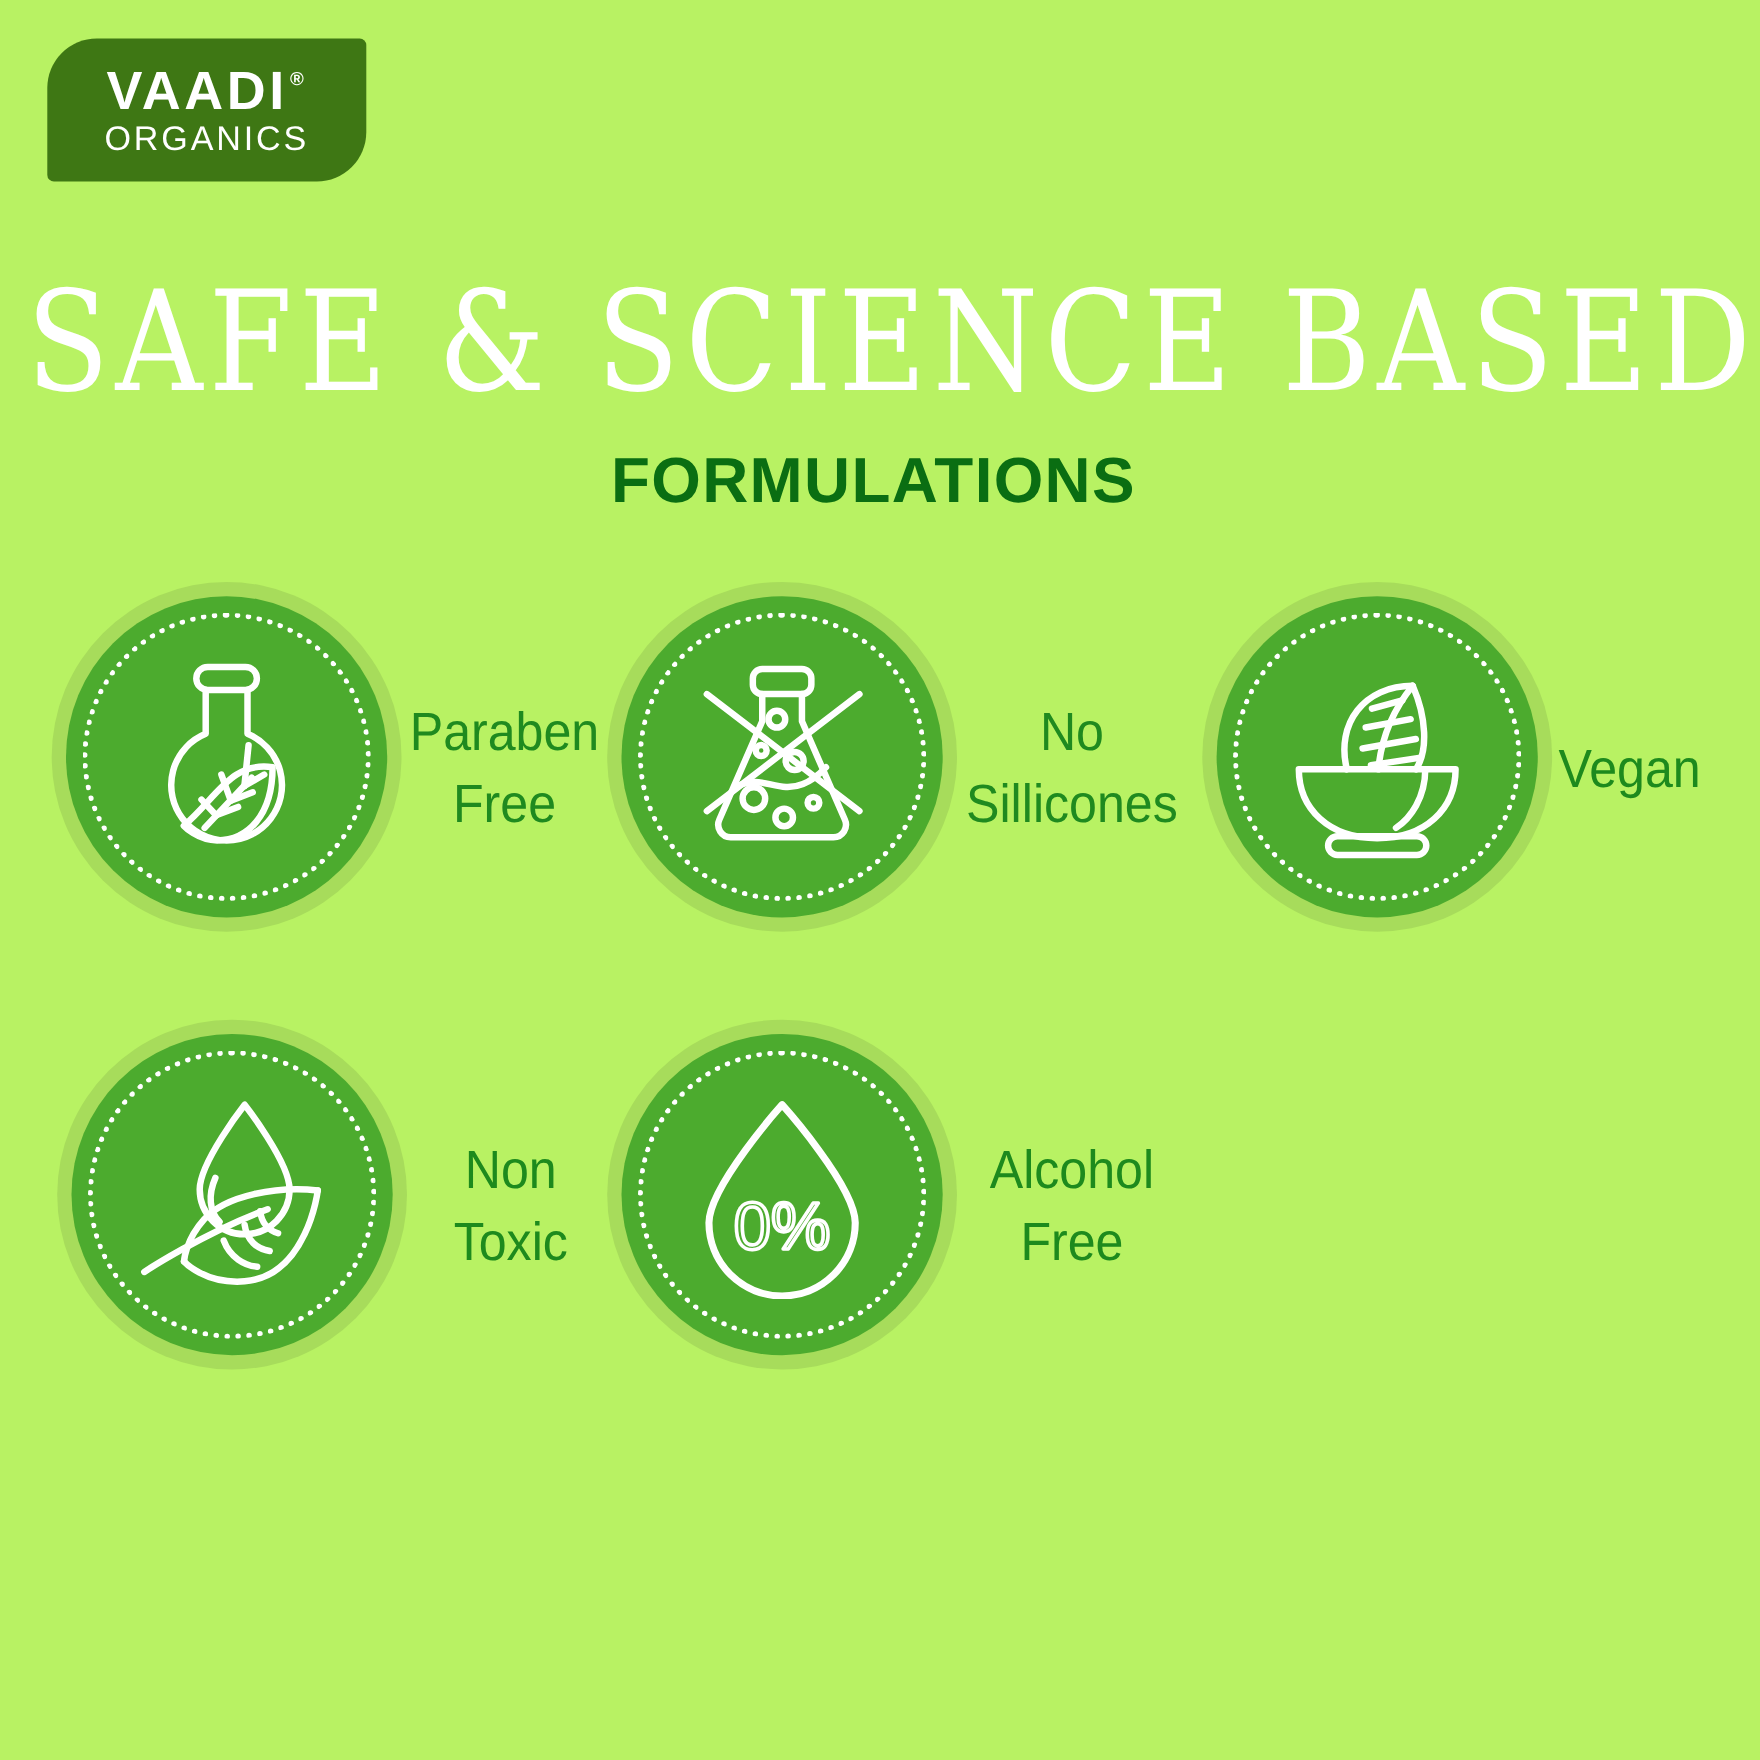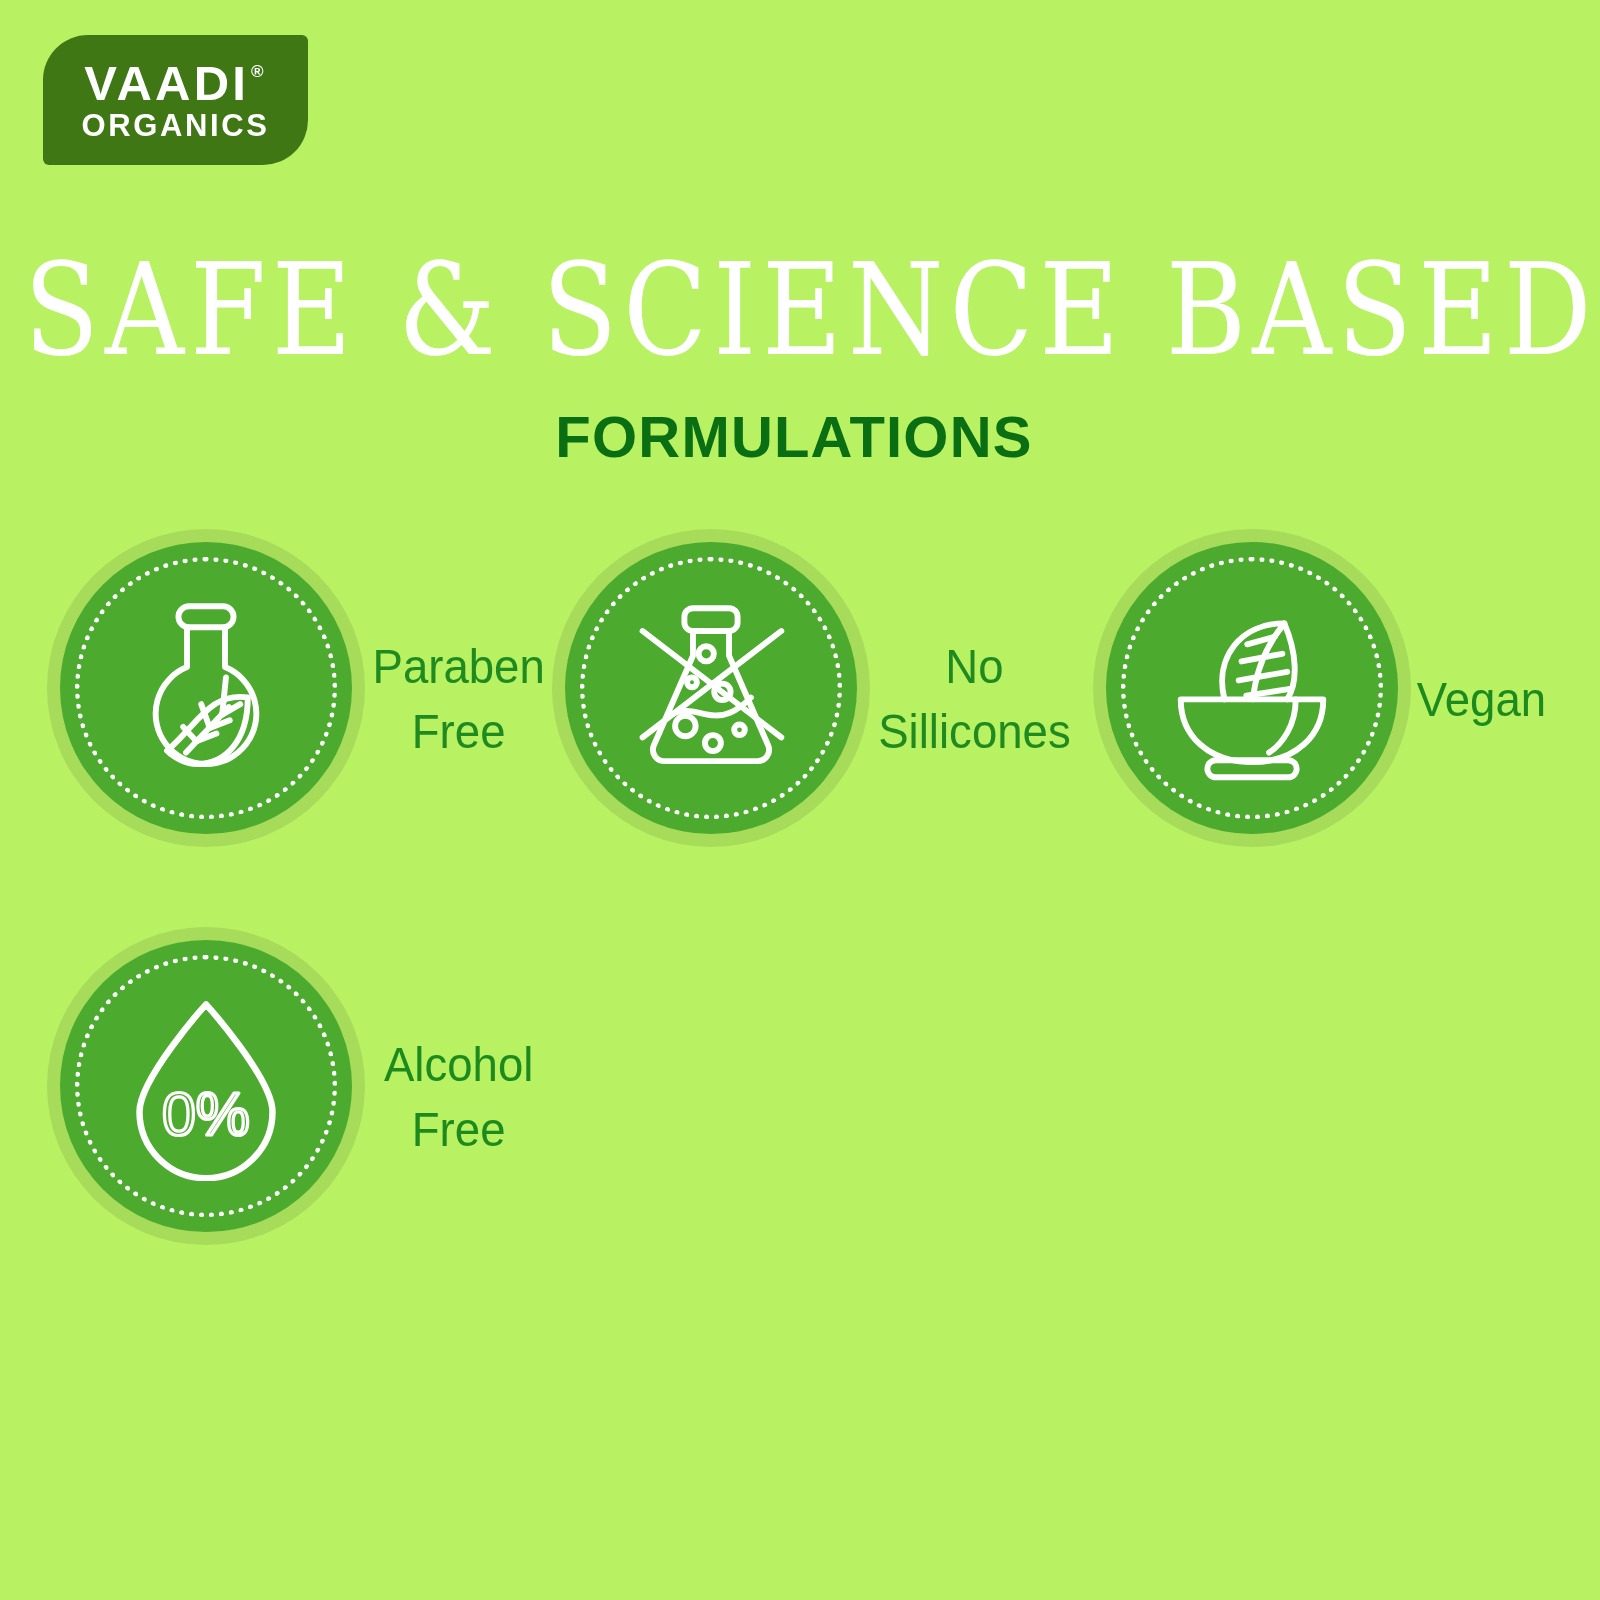--- a/index.html
+++ b/index.html
@@ -8,41 +8,41 @@
     background:#b8f263;
     font-family:"Liberation Sans", sans-serif;
     overflow:hidden;
     position:relative;
   }
 
   
   .logo {
     position:absolute;
     left:43px; top:35px;
-    width:265px; height:130px;
+    width:290px; height:130px;
     background:#3e7714;
     border-radius:45px 6px 45px 6px;
     display:flex; flex-direction:column;
     align-items:center; justify-content:center;
     padding-top:4px;
   }
   .logo-line1 {
     display:flex; align-items:flex-start;
     color:#ffffff;
     font-size:49px; font-weight:700;
     letter-spacing:3.2px;
     line-height:0.98;
   }
   .logo-reg {
     font-size:17px; font-weight:600;
     line-height:1; margin-left:2px; margin-top:4px;
   }
   .logo-line2 {
     color:#ffffff;
-    font-size:31px; font-weight:700;
+    font-size:31px; font-weight:400;
     letter-spacing:2.6px;
     line-height:1.25;
   }
 
   
   .headline {
     position:absolute;
     left:0; right:0; top:248px;
     text-align:center;
     color:#ffffff;
@@ -214,20 +214,43 @@
             <path d="M73 56 C73 69.5 66 79.5 59 84"></path>
 
             <path d="M31 88 h38 a4.5 4.5 0 0 1 0 9 h-38 a4.5 4.5 0 0 1 0 -9 Z"></path>
           </svg>
         </div>
       </div>
     </div>
     <div class="label">Vegan</div>
   </div>
 
+  <div class="cell row2">
+    <div class="badge-wrap">
+      <div class="halo"></div>
+      <div class="disc">
+        <div class="dots"></div>
+        <div class="glyph">
+          <svg viewBox="0 0 100 100" fill="none" stroke="#ffffff" stroke-width="3.1" stroke-linecap="round" stroke-linejoin="round">
+
+            <path d="M56 7 C56 7 34.5 34.5 34.5 47.5 A21.5 21.5 0 0 0 77.5 47.5 C77.5 34.5 56 7 56 7 Z"></path>
+            <path d="M42 42 C38.5 50 39 58 44 63"></path>
+
+            <path d="M91 48 C91 48 86 89 56 91.5 C37 93 27 82 27 82"></path>
+            <path d="M91 48 C72 46 47 50 36.5 62 C27.5 72 27 82 27 82"></path>
+            <path d="M8 87 C8 87 37 68 67 57"></path>
+            <path d="M46 72 C49 80 56 84 62 84.5"></path>
+            <path d="M56 64.5 C57 72 62 76 68 77"></path>
+            <path d="M63.5 58 C64 63 67 67 72 68.5"></path>
+          </svg>
+        </div>
+      </div>
+    </div>
+    <div class="label">Non Toxic</div>
+  </div>
 
   <div class="cell row2">
     <div class="badge-wrap">
       <div class="halo"></div>
       <div class="disc">
         <div class="dots"></div>
         <div class="glyph">
           <svg viewBox="0 0 100 100" fill="none" stroke="#ffffff" stroke-width="3.4" stroke-linecap="round" stroke-linejoin="round">
             <path d="M50 7 C50 7 15 46 15 63.5 A35 35 0 0 0 85 63.5 C85 46 50 7 50 7 Z"></path>
             <text x="50" y="76" text-anchor="middle" font-family="'Liberation Sans', sans-serif" font-size="32" fill="none" stroke="#ffffff" stroke-width="1.7">0%</text>

